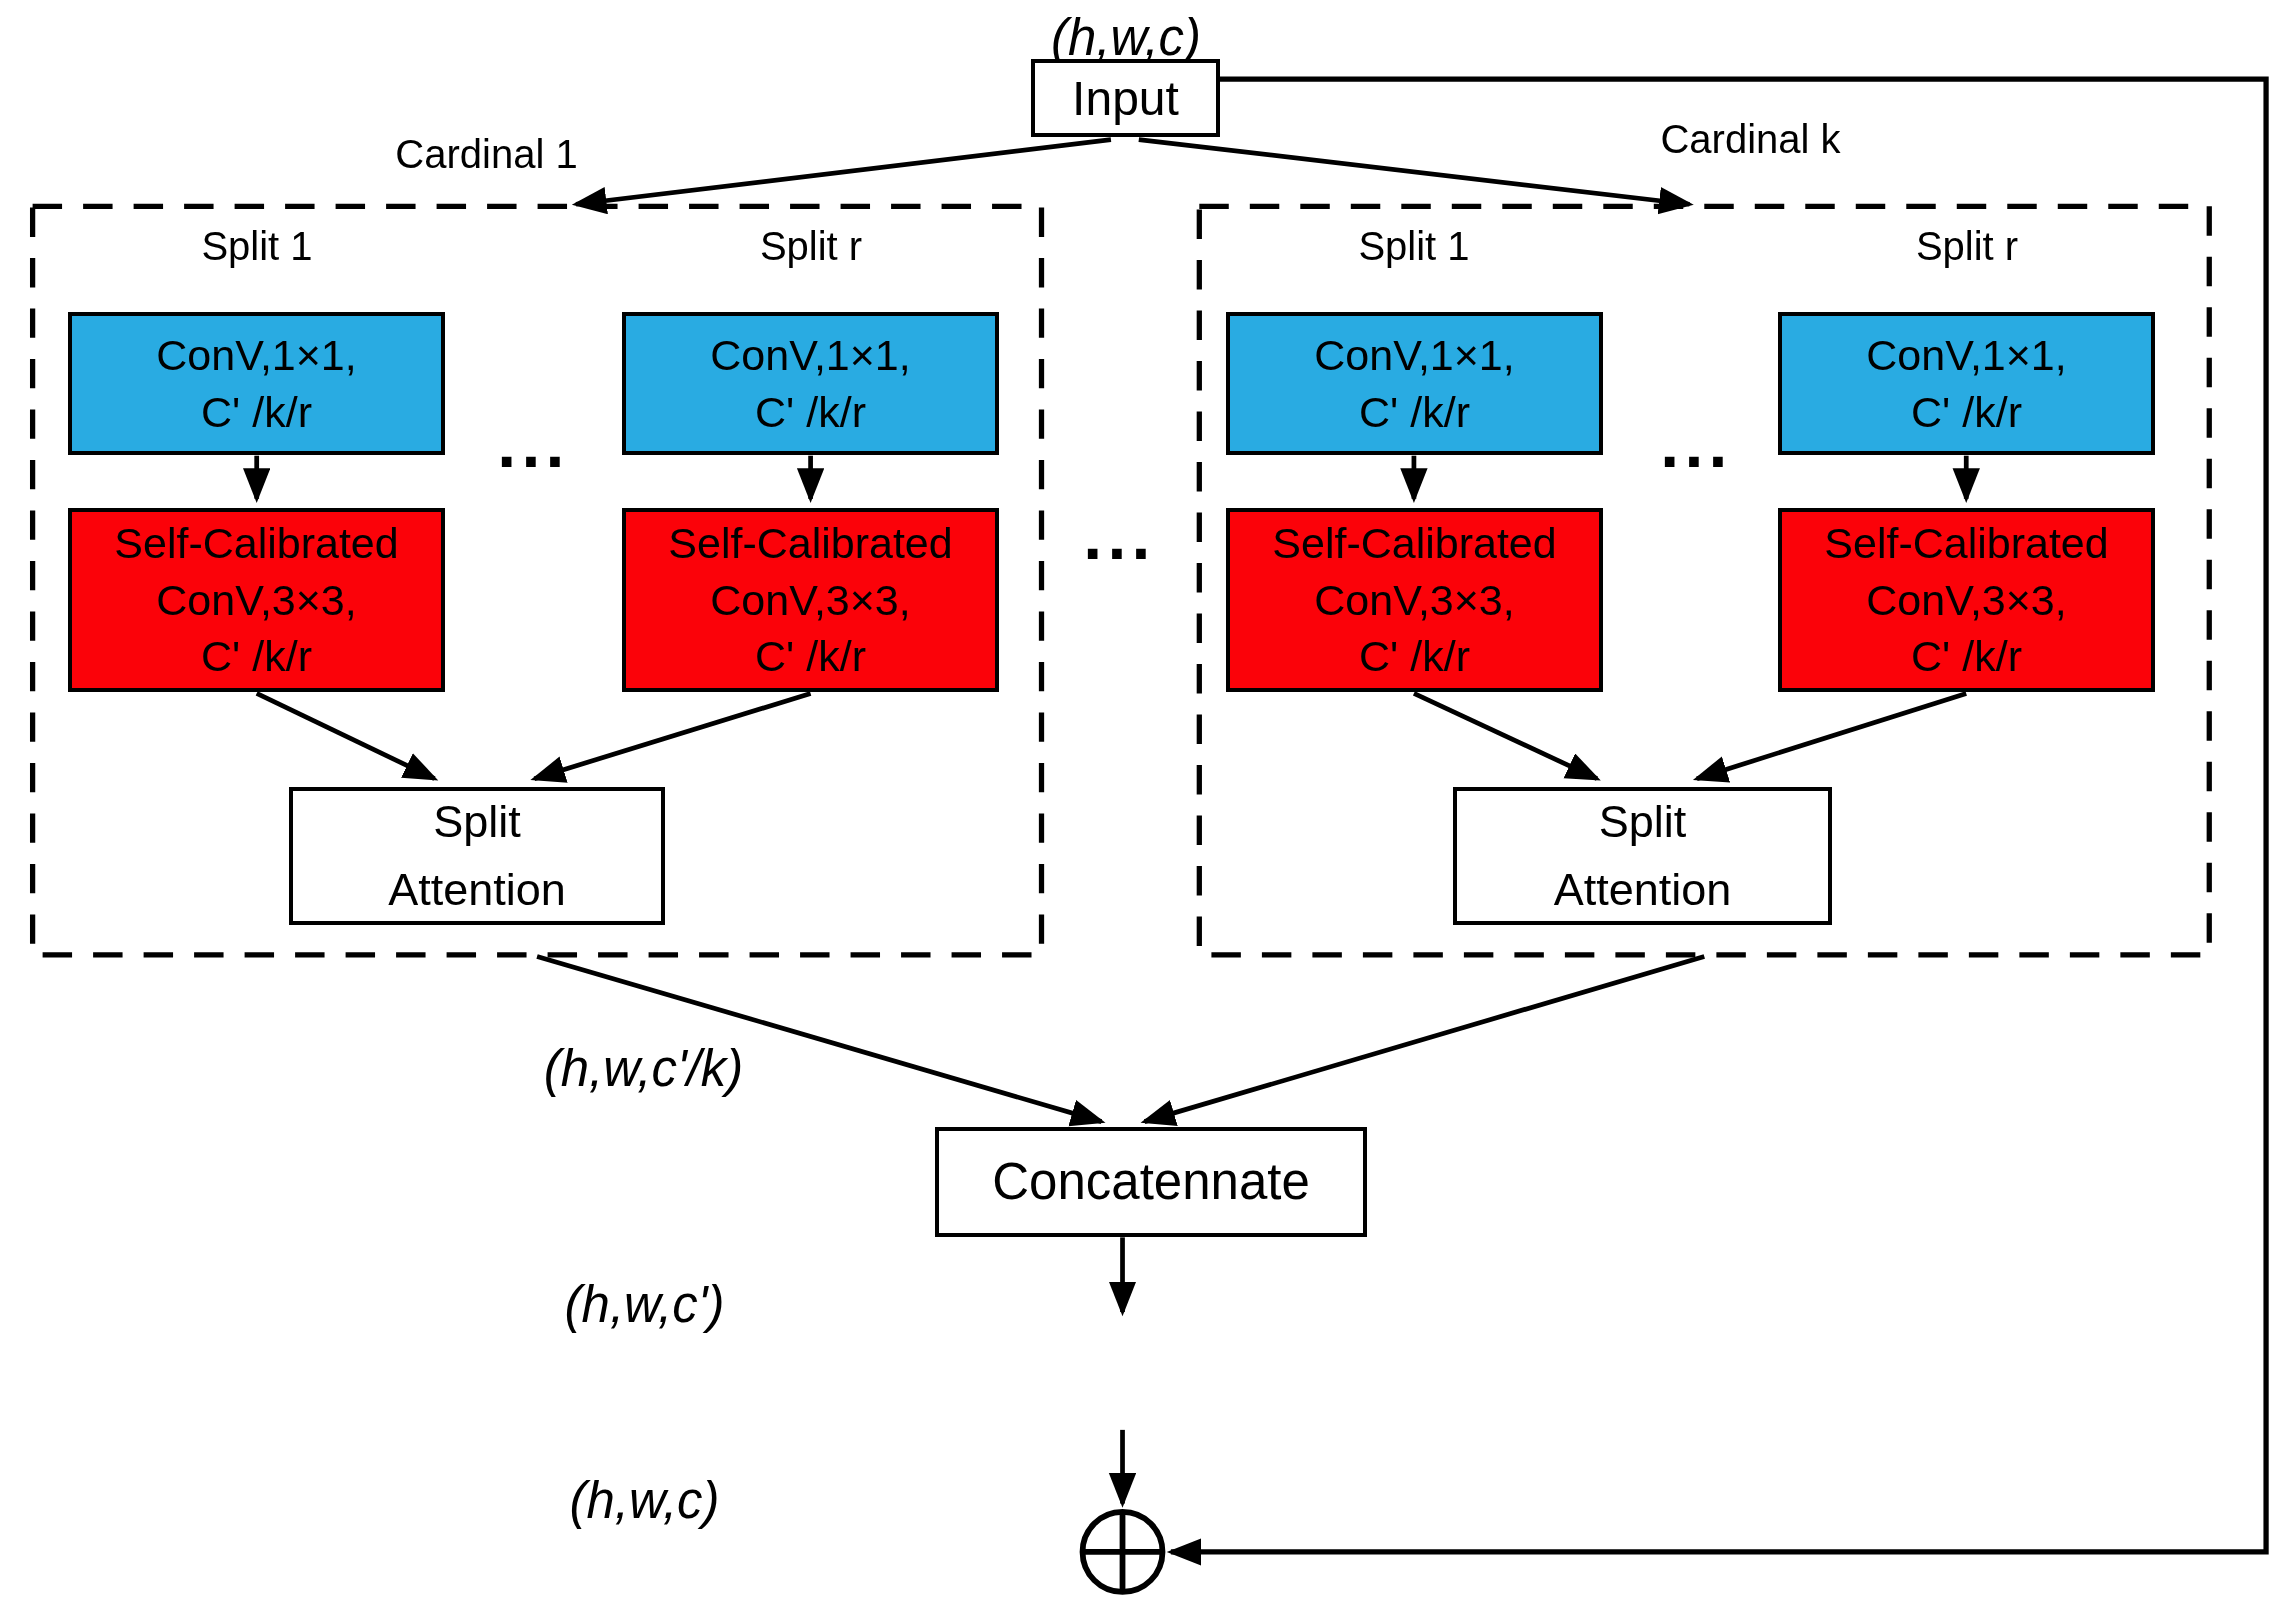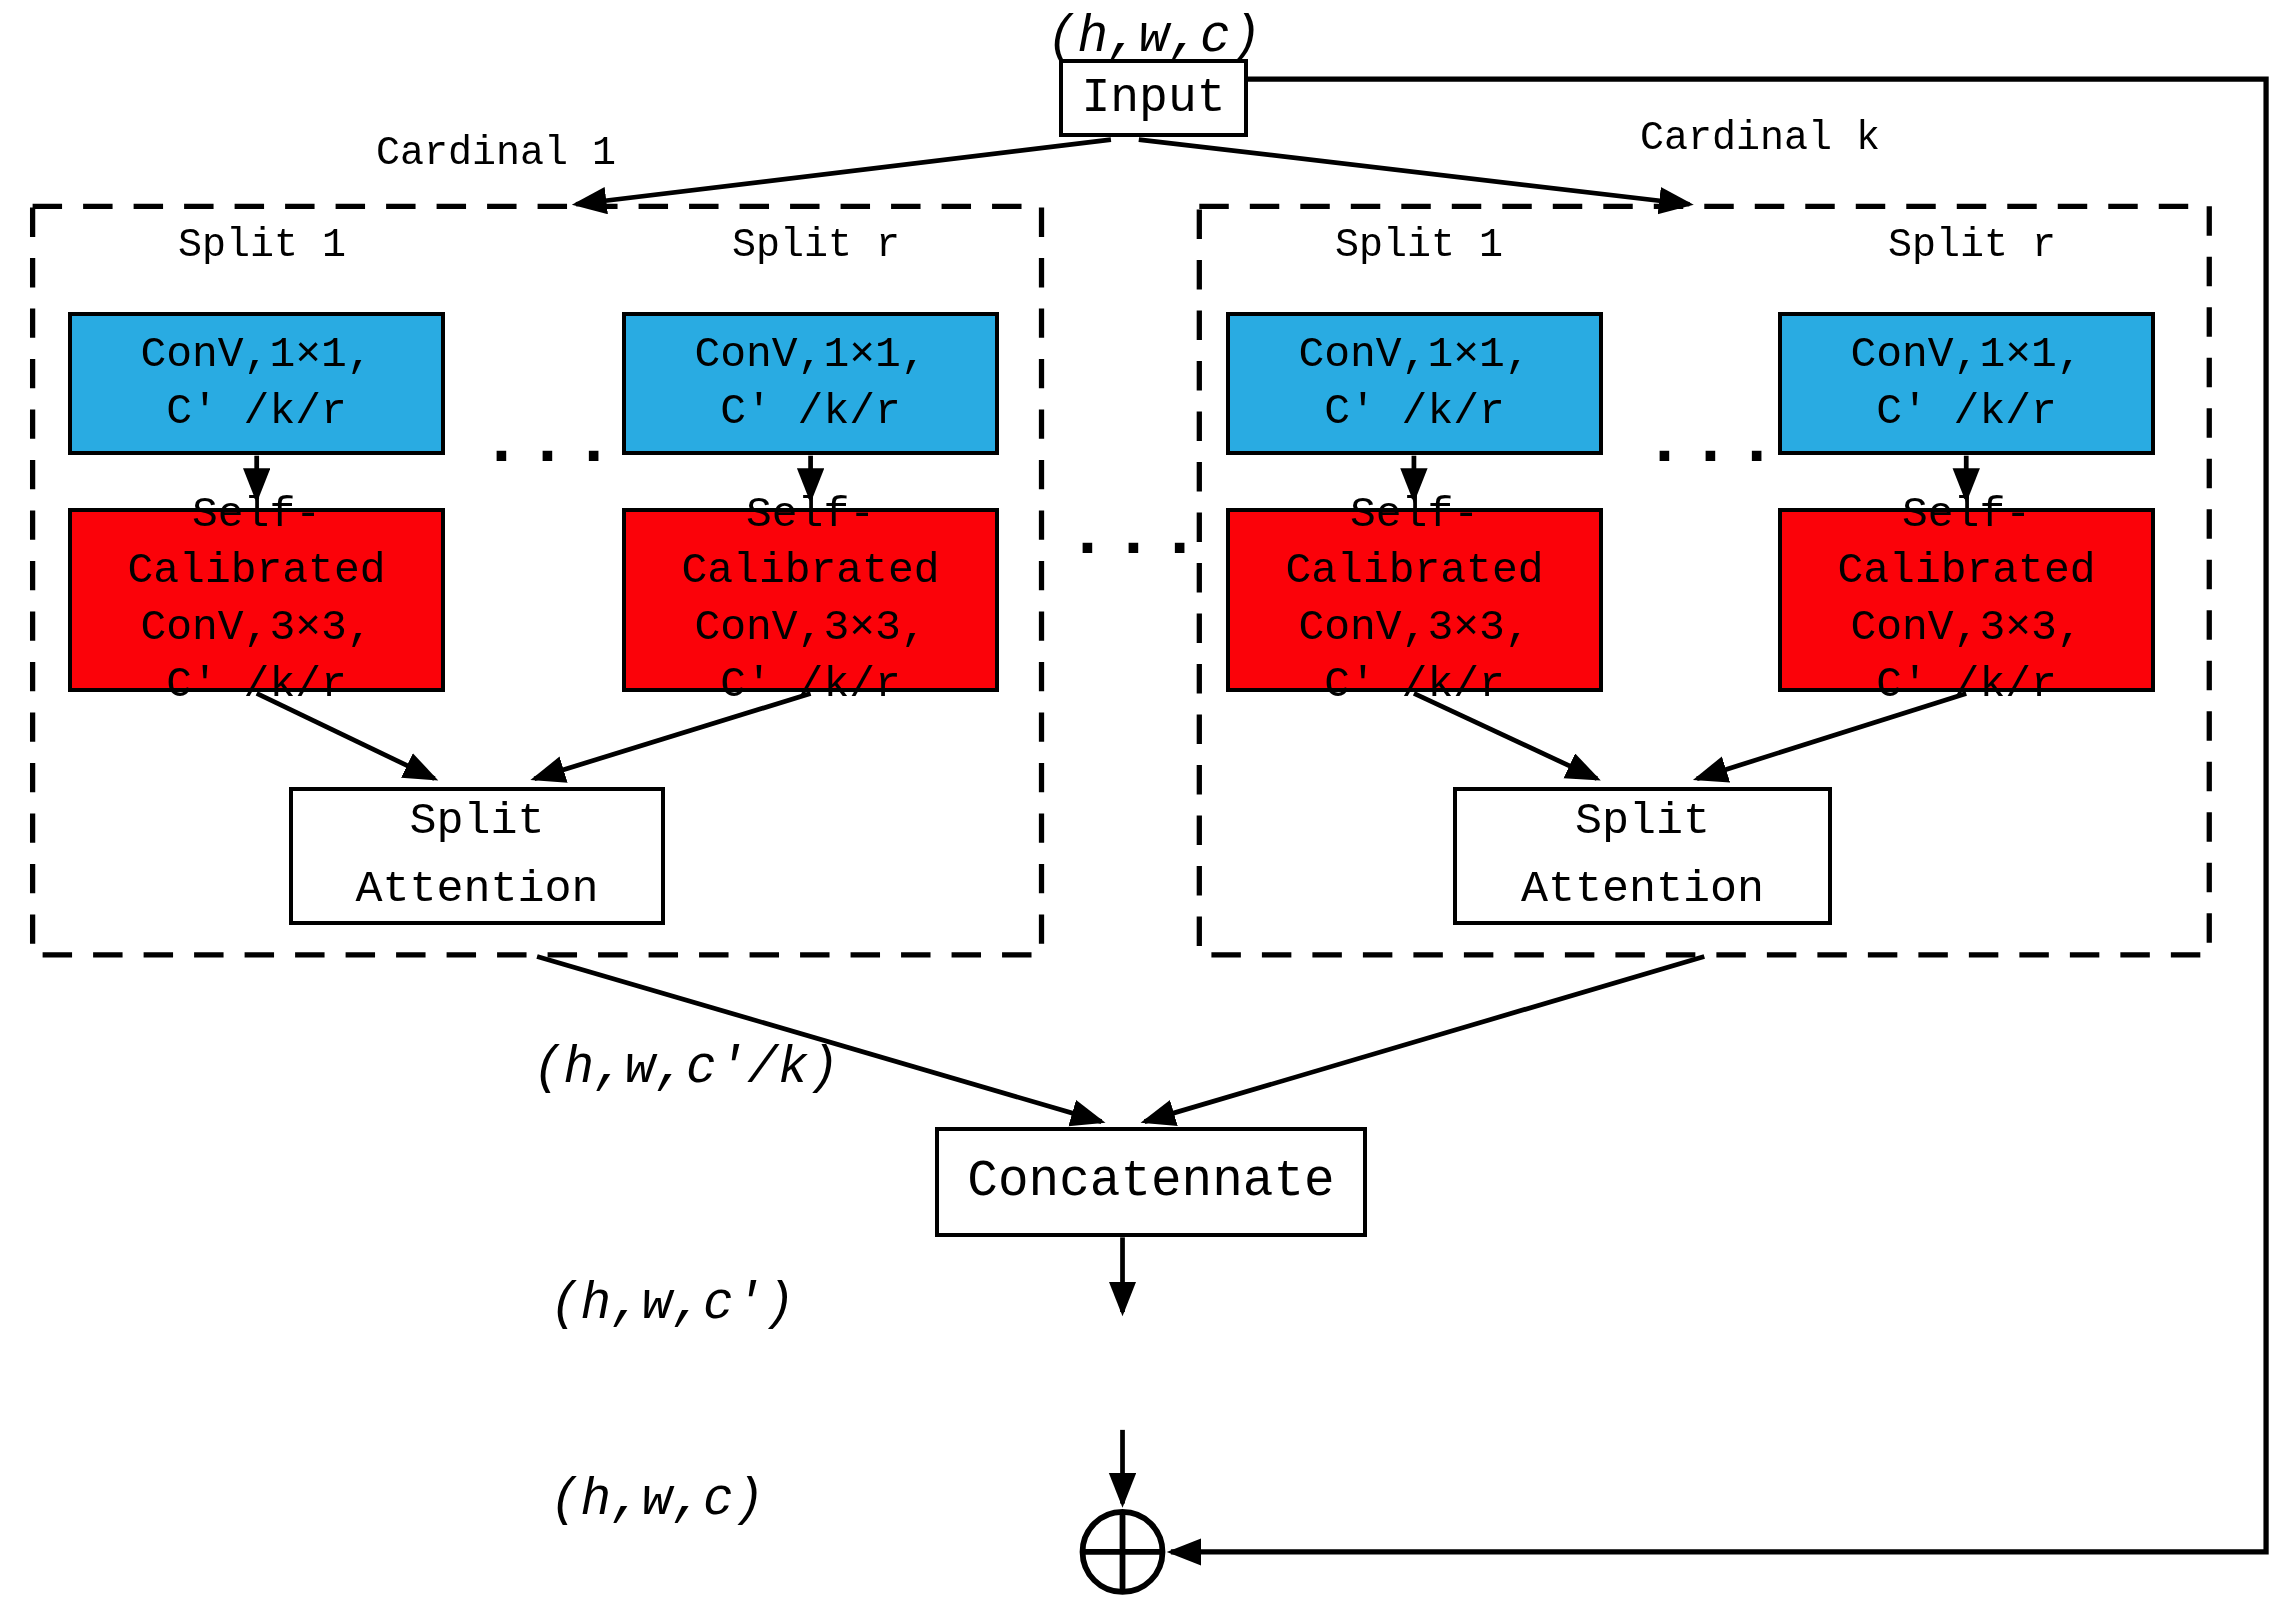--- a/index.html
+++ b/index.html
@@ -1,18 +1,18 @@
 <!DOCTYPE html>
 <html style="--conv_fill: #29ABE2; --sc_fill: #FB0209; --line: #000000;font-size:8.4px"><head>
 <meta charset="utf-8">
 <style>
   html,body{margin:0;padding:0;background:#ffffff;}
   .canvas{
     position:relative;width:2295px;height:1611px;background:#ffffff;
-    font-family:Liberation Mono, monospace;color:#000;overflow:hidden;
+    font-family:Liberation Sans, sans-serif;color:#000;overflow:hidden;
   }
   .canvas svg.connectors{position:absolute;left:0;top:0;z-index:1;}
   .box{
     position:absolute;z-index:2;box-sizing:border-box;border:4.7px solid #000;
     display:flex;flex-direction:column;align-items:center;justify-content:center;
     text-align:center;background:#fff;
   }
   .box .ln{display:block;}
   .blue{background:var(--conv_fill,#29ABE2);}
   .red{background:var(--sc_fill,#FB0209);}
@@ -23,21 +23,21 @@
     position:absolute;z-index:2;text-align:center;font-size:40px;line-height:1.1;white-space:nowrap;
   }
   .shape-lbl{
     position:absolute;z-index:2;text-align:center;font-size:51px;line-height:1.1;
     font-style:italic;white-space:nowrap;
   }
   .dots{
     position:absolute;z-index:2;text-align:center;font-size:68px;font-weight:bold;
     letter-spacing:5.3px;line-height:1;white-space:nowrap;
   }
-  .input-text{font-size:48px;margin-left:28px;}
+  .input-text{font-size:48px;}
 </style>
 </head>
 <body>
 
 <div class="canvas">
 
   <svg class="connectors" width="2295" height="1611" viewBox="0 0 4363 3062">
     <defs>
       <marker id="arrow" markerUnits="userSpaceOnUse" markerWidth="80" markerHeight="60" refX="58" refY="26" orient="auto">
         <path d="M0,0 L66,26 L0,52 Z" fill="#000"></path>

